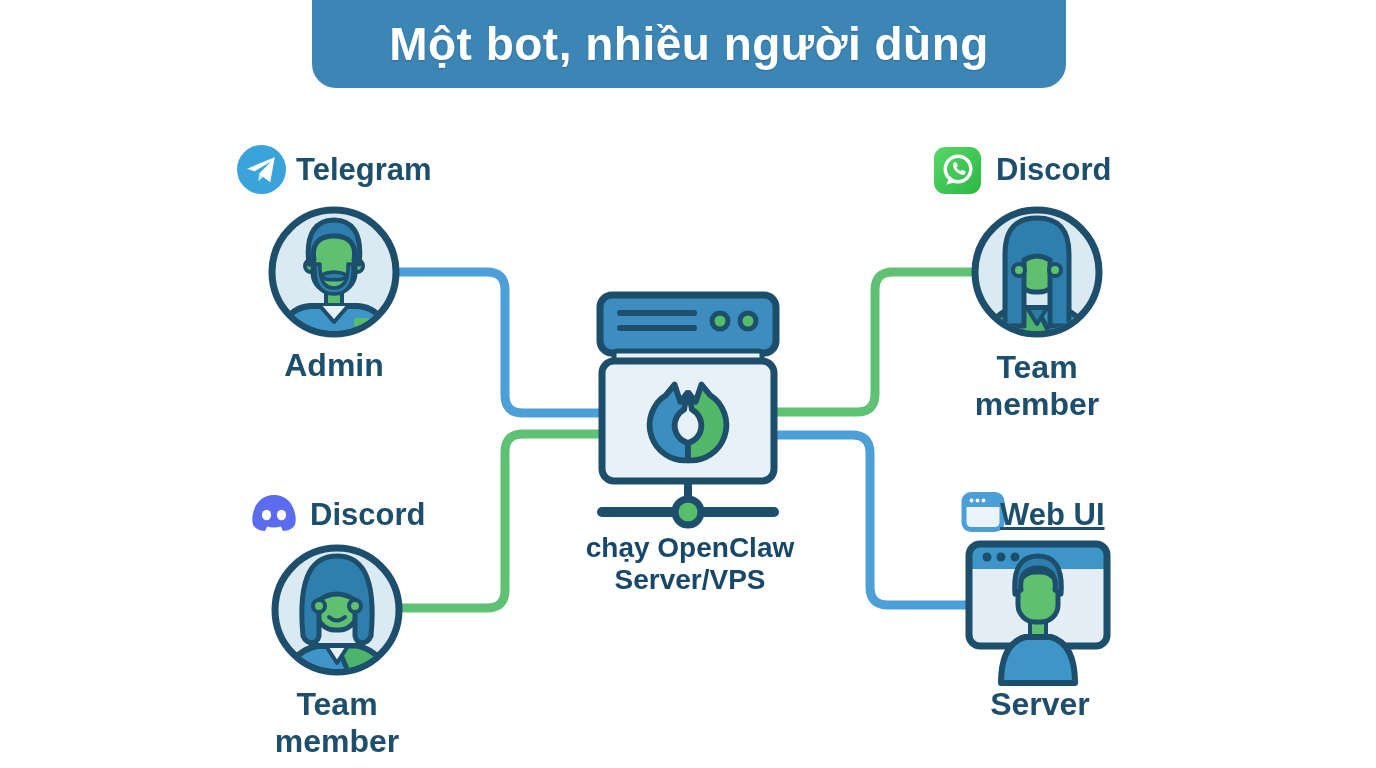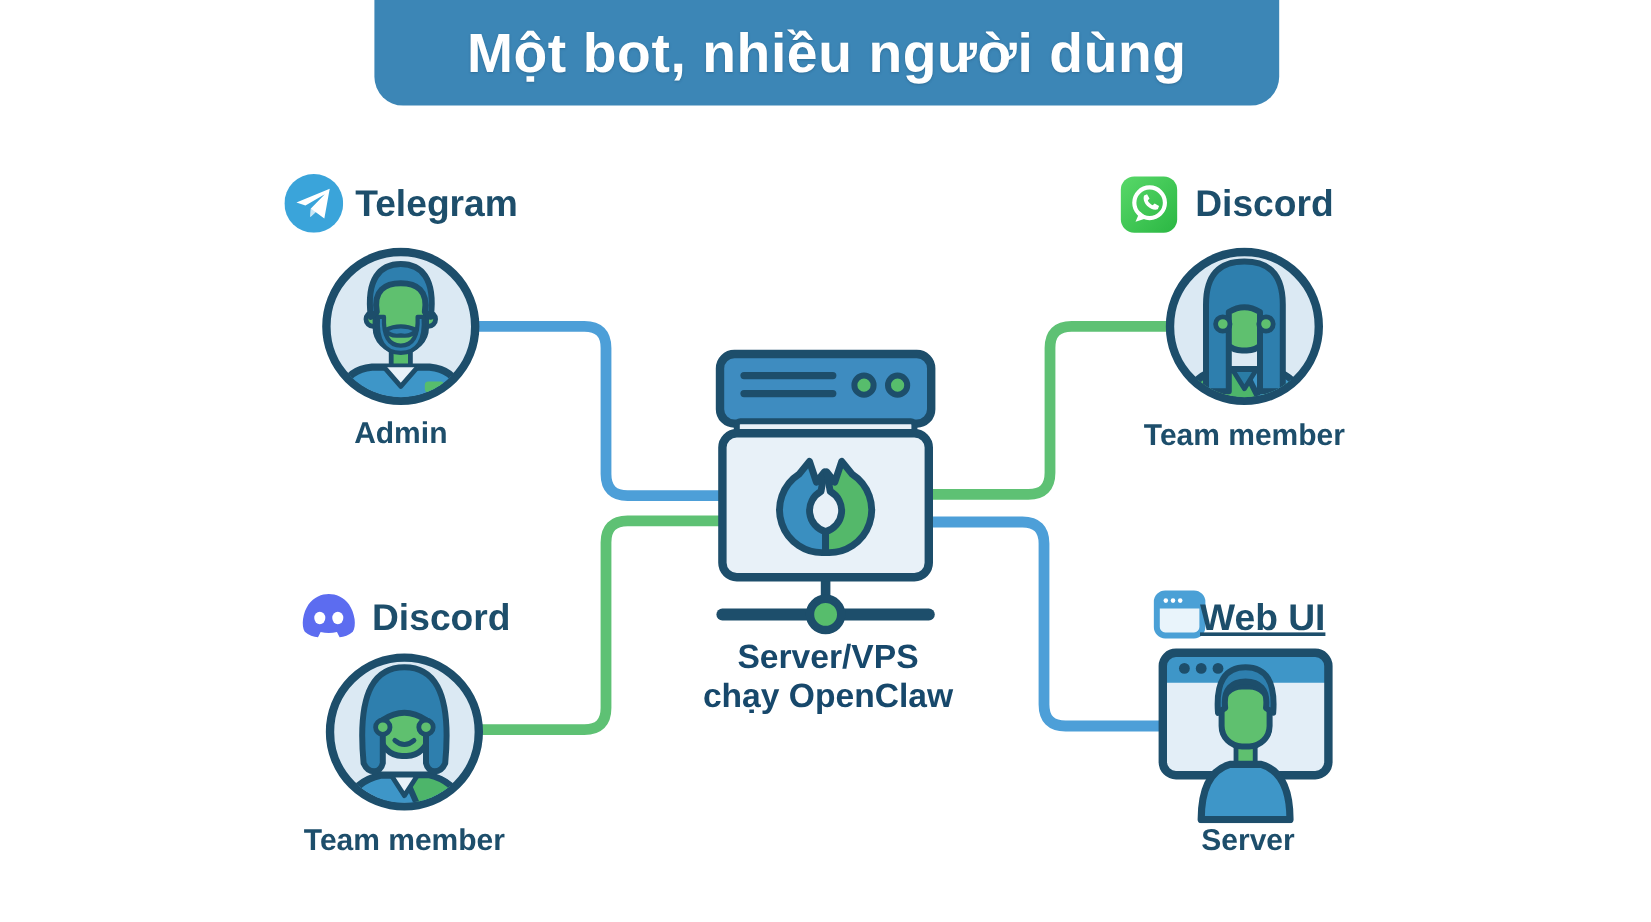--- a/index.html
+++ b/index.html
@@ -4,21 +4,21 @@
 <style>
   html,body{margin:0;padding:0;background:#ffffff;}
   #canvas{position:relative;width:1376px;height:768px;background:#ffffff;overflow:hidden;
           font-family:"Liberation Sans", sans-serif;}
   .abs{position:absolute;}
   #banner{left:312px;top:0;width:754px;height:88px;background:#3c86b6;
           border-radius:0 0 24px 24px;display:flex;align-items:center;justify-content:center;}
   #banner-title{color:#ffffff;font-size:46px;font-weight:bold;letter-spacing:.5px;
           text-shadow:0 1px 2px rgba(20,60,90,.35);}
   .platform-label{font-size:31px;font-weight:bold;color:#1d4e6b;white-space:nowrap;}
-  .role-label{font-size:25px;font-weight:bold;color:#1d4e6b;text-align:center;width:200px;}
+  .role-label{font-size:32px;font-weight:bold;color:#1d4e6b;text-align:center;width:200px;}
   .server-label{width:210px;text-align:center;font-size:28px;font-weight:bold;color:#17486b;line-height:32px;}
   svg{display:block;}
   #connector-layer{left:0;top:0;z-index:1;}
   .node{z-index:2;}
 </style>
 </head>
 <body>
 
 <div id="canvas">
 
@@ -48,22 +48,22 @@
     <rect x="26" y="66" width="148" height="12" rx="3" fill="#e8f1f8" stroke="#1d4e6b" stroke-width="5"></rect>
 
     <rect x="14" y="76" width="172" height="120" rx="12" fill="#e8f1f8" stroke="#1d4e6b" stroke-width="7"></rect>
 
     <g transform="translate(52,88) scale(0.96)">
       <path d="M 50 91 A 37 37 0 0 1 27 23 L 36 12 L 42 30 L 49 21 L 46 38 A 19 19 0 0 0 50 73 Z" fill="#3a8fc0" stroke="#1d4e6b" stroke-width="6" stroke-linejoin="round"></path>
       <path d="M 50 91 A 37 37 0 0 0 73 23 L 64 12 L 58 30 L 51 21 L 54 38 A 19 19 0 0 1 50 73 Z" fill="#54b86a" stroke="#1d4e6b" stroke-width="6" stroke-linejoin="round"></path>
     </g>
   </svg>
   <div class="abs node server-label" style="left:585px;top:532px;">
+    <div>chạy OpenClaw</div>
     <div>Server/VPS</div>
-    <div>chạy OpenClaw</div>
   </div>
 
   <svg class="abs node" style="left:237px;top:145px;" width="49" height="49" viewBox="0 0 48 48">
     <circle cx="24" cy="24" r="24" fill="#3aa4da"></circle>
     <path d="M37 12 L9.8 23.2 l7.4 2.6 L33 16.5 21.6 28.2 l-.4 7 4.2-4.2 7.2 5.4 Z" fill="#ffffff"></path>
     <path d="M21.2 35.2 l.4-7 3.9 3 Z" fill="#c9e6f5"></path>
   </svg>
   <div class="abs node platform-label" style="left:296px;top:152px;">Telegram</div>
 
   <svg class="abs node" style="left:268px;top:206px;" width="132" height="132" viewBox="0 0 132 132">

